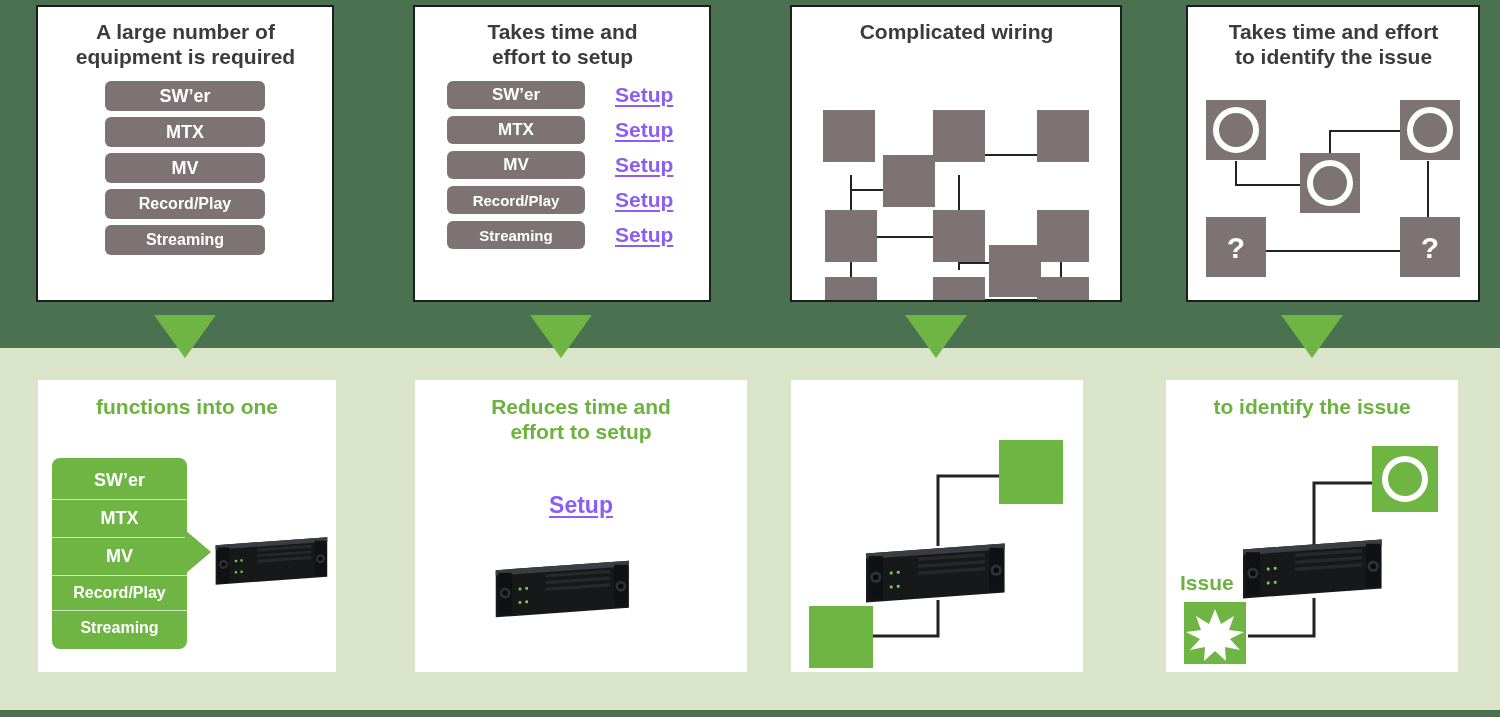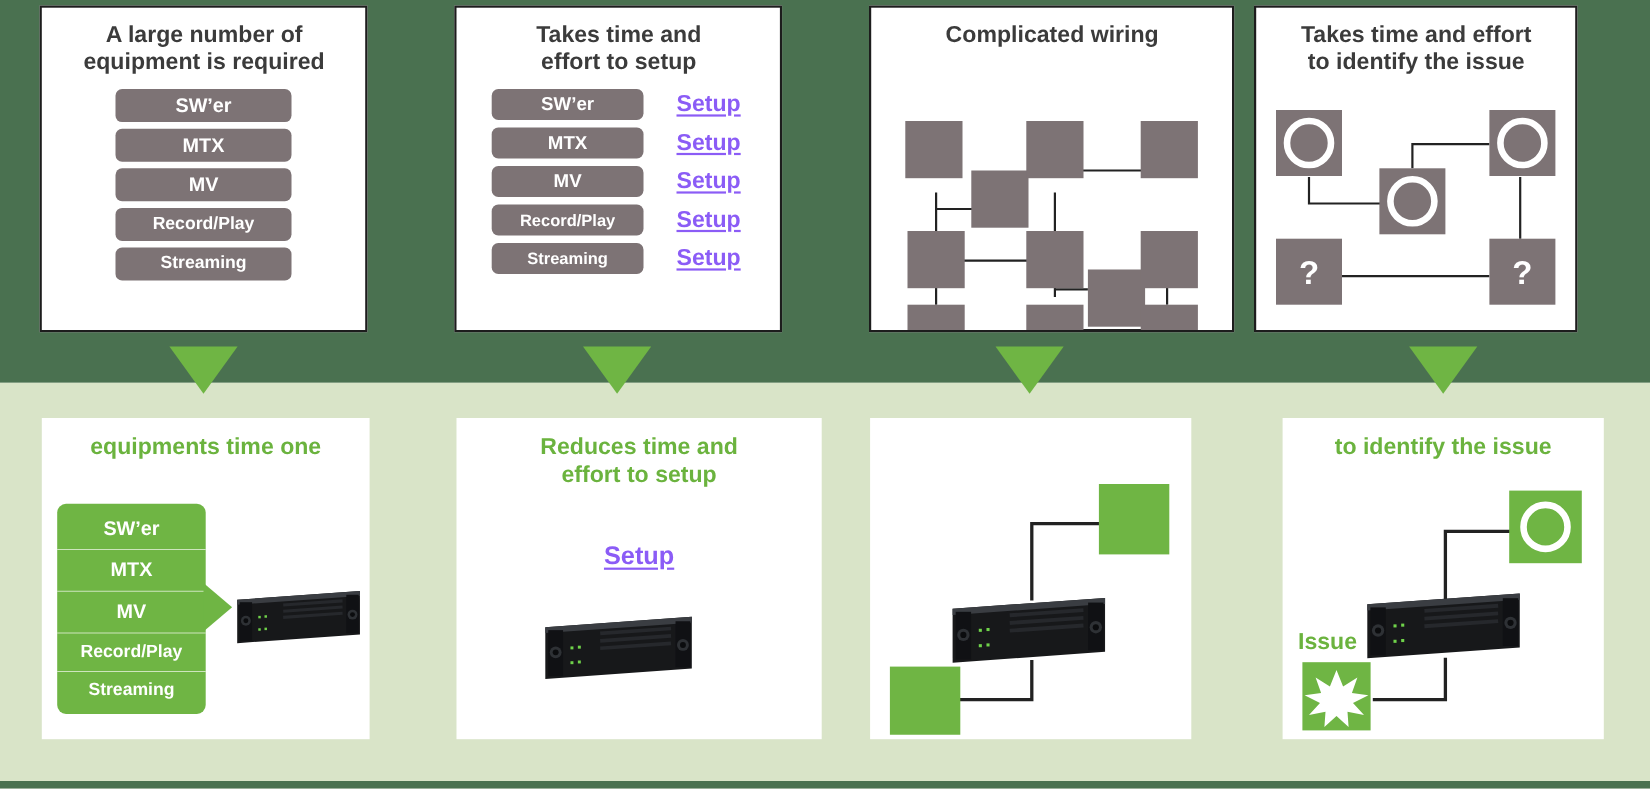--- a/index.html
+++ b/index.html
@@ -18,21 +18,21 @@
 
   
   .card-top{
     position:absolute;top:5px;height:297px;
     background:#ffffff;border:2px solid #1d1d1d;
     box-sizing:border-box;
   }
   .card-top.c1{left:36px;width:298px;}
   .card-top.c2{left:413px;width:298px;}
   .card-top.c3{left:790px;width:332px;}
-  .card-top.c4{left:1140px;width:294px;}
+  .card-top.c4{left:1186px;width:294px;}
 
   .card-title{
     font-size:21px;line-height:25px;font-weight:bold;
     color:#3b3b3b;text-align:center;
     padding:12px 9px 0 10px;
   }
 
   
   .pill-list{margin-top:12px;display:flex;flex-direction:column;align-items:center;gap:6px;}
   .pill{
@@ -221,21 +221,21 @@
     </svg>
   </div>
 
   <div class="band-arrow" style="left:154px;top:315px;"></div>
   <div class="band-arrow" style="left:530px;top:315px;"></div>
   <div class="band-arrow" style="left:905px;top:315px;"></div>
   <div class="band-arrow" style="left:1281px;top:315px;"></div>
 
   <div class="card-bot c1">
     <div class="card-title-green">
-      <div>equipments time one</div>
+      <div>functions into one</div>
     </div>
     <div class="fn-box">
       <div class="fn-item">SW’er</div>
       <div class="fn-item">MTX</div>
       <div class="fn-item">MV</div>
       <div class="fn-item small">Record/Play</div>
       <div class="fn-item small">Streaming</div>
     </div>
     <div class="fn-arrow"></div>
     <svg class="rack" style="left:172px;top:152px;" width="124" height="58" viewBox="0 0 220 100">

